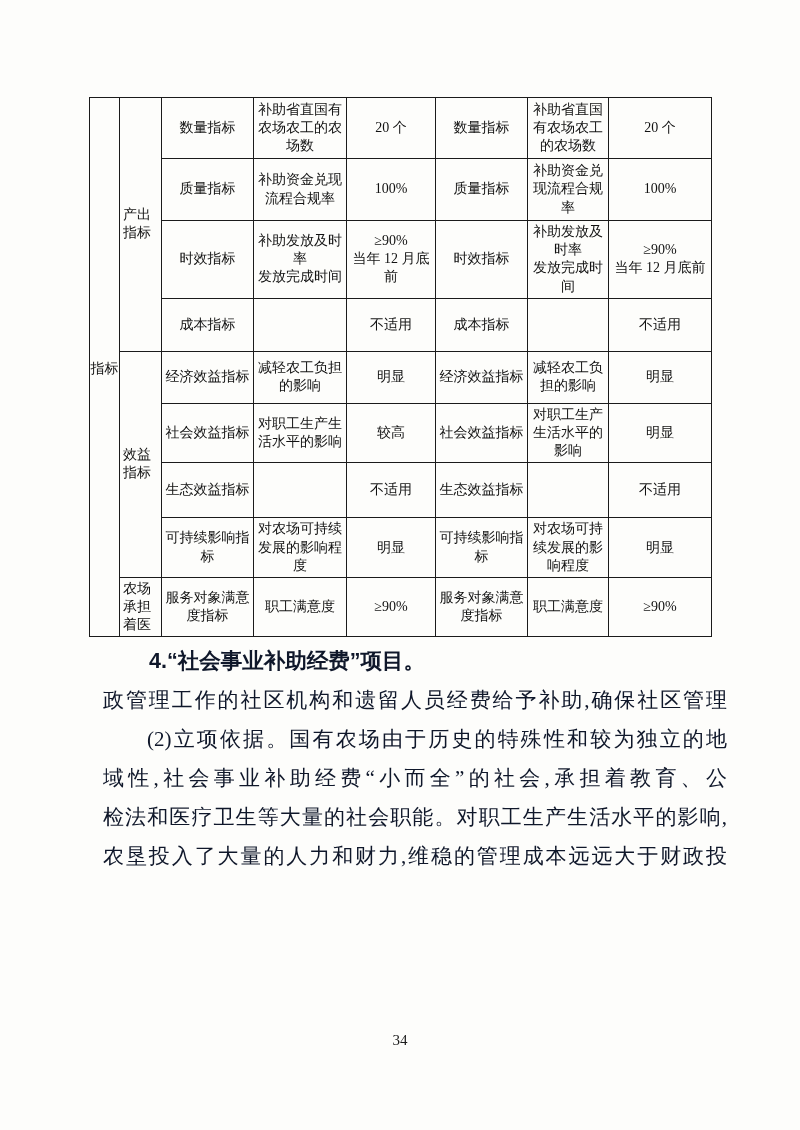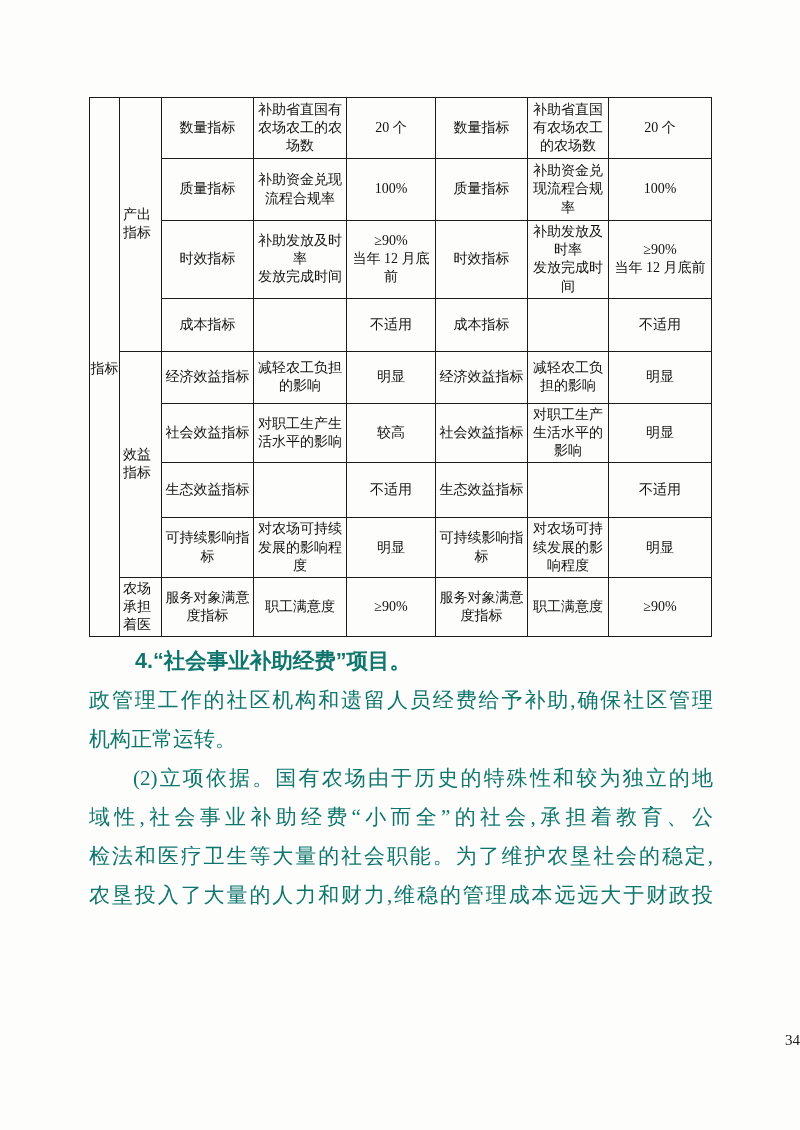--- a/index.html
+++ b/index.html
@@ -32,25 +32,25 @@
     overflow: hidden;
   }
   td.c-axis   { text-align: center; vertical-align: top; padding-top: 3px; }
   td.c-group  { padding: 2px 3px; }
   td.c-ind    { text-align: center; padding: 2px 2px; }
   td.c-desc   { text-align: center;  padding: 2px 4px; white-space: pre-line; }
   td.c-val    { text-align: center; padding: 1px 0;  white-space: pre-line; }
   
   .bodytext {
     position: absolute;
-    left: 89px;
+    left: 103px;
     top: 642px;
     width: 624px;
     font-size: 21px;
-    color: #0f766e;
+    color: #0f172a;
   }
   .bline {
     height: 39px;
     line-height: 39px;
     white-space: nowrap;
   }
   .bline.jl {
     white-space: normal;
     text-align: justify;
     text-align-last: justify;
@@ -60,21 +60,21 @@
     font-size: 21.5px;
     font-family: "Liberation Sans", "DejaVu Sans", sans-serif;
     padding-left: 46px;
   }
   .bline.indent { padding-left: 44px; }
   .pagenum {
     position: absolute;
     left: 0;
     top: 1032px;
     width: 100%;
-    text-align: right;
+    text-align: center;
     font-size: 15px;
     color: #1a1a1a;
   }
 </style>
 </head>
 <body>
 
 <div class="page">
 
   <table class="perf">
@@ -168,22 +168,21 @@
         <td class="c-ind">服务对象满意度指标</td>
         <td class="c-desc">职工满意度</td>
         <td class="c-val">≥90%</td>
       </tr>
     </tbody>
   </table>
 
   <div class="bodytext">
     <div class="bline heading">4.“社会事业补助经费”项目。</div>
     <div class="bline jl">政管理工作的社区机构和遗留人员经费给予补助,确保社区管理</div>
-    <div class="bline">机构正常运转。</div>
     <div class="bline jl indent">(2)立项依据。国有农场由于历史的特殊性和较为独立的地</div>
     <div class="bline jl">域性,社会事业补助经费“小而全”的社会,承担着教育、公</div>
-    <div class="bline jl">检法和医疗卫生等大量的社会职能。为了维护农垦社会的稳定,</div>
+    <div class="bline jl">检法和医疗卫生等大量的社会职能。对职工生产生活水平的影响,</div>
     <div class="bline jl">农垦投入了大量的人力和财力,维稳的管理成本远远大于财政投</div>
   </div>
 
   <div class="pagenum">34</div>
 
 </div>
 
 </body></html>

